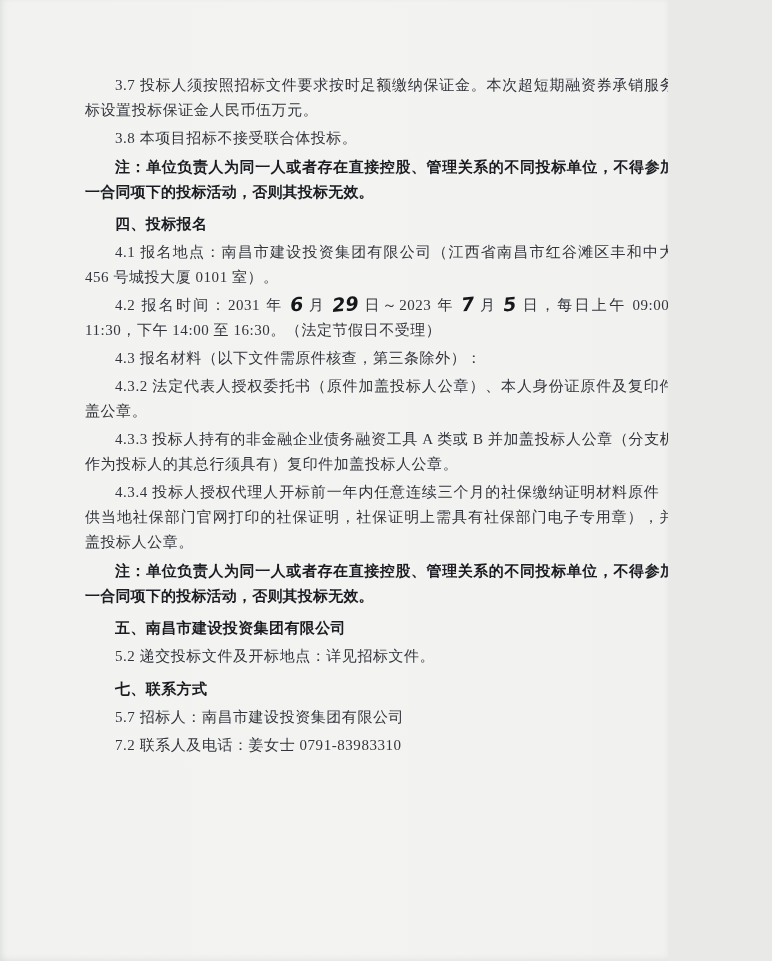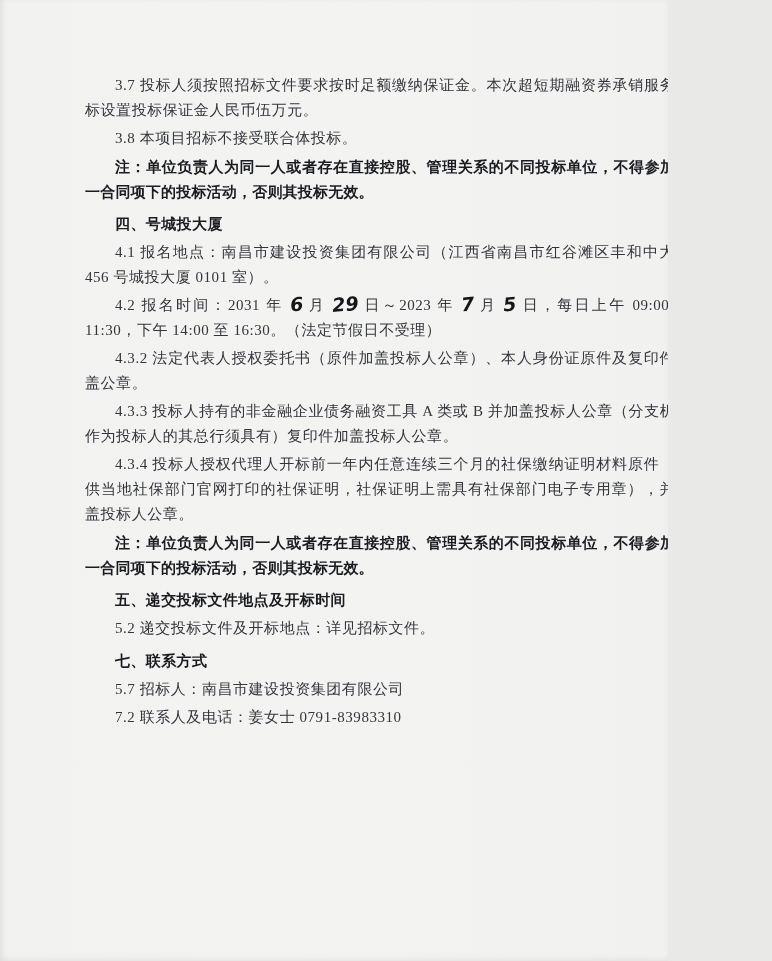--- a/index.html
+++ b/index.html
@@ -66,28 +66,29 @@
 </style>
 </head>
 <body>
 
 <div class="page">
 
   <div class="content">
       <p class="normal">3.7  投标人须按照招标文件要求按时足额缴纳保证金。本次超短期融资券承销服务招标设置投标保证金人民币伍万元。</p>
       <p class="normal">3.8 本项目招标不接受联合体投标。</p>
       <p class="bold">注：单位负责人为同一人或者存在直接控股、管理关系的不同投标单位，不得参加同一合同项下的投标活动，否则其投标无效。</p>
-      <p class="heading">四、号城投大厦</p>
+      <p class="heading">四、投标报名</p>
       <p class="normal">4.1 报名地点：南昌市建设投资集团有限公司（江西省南昌市红谷滩区丰和中大道 456 号城投大厦 0101 室）。</p>
       <p class="normal"><span>4.2 报名时间：2031 年 </span><span class="hw">6</span><span> 月 </span><span class="hw">29</span><span> 日～2023 年 </span><span class="hw">7</span><span> 月 </span><span class="hw">5</span><span> 日，每日上午 09:00 至 11:30，下午 14:00 至 16:30。（法定节假日不受理）</span></p>
+      <p class="normal">4.3  报名材料（以下文件需原件核查，第三条除外）：</p>
       <p class="normal">4.3.2 法定代表人授权委托书（原件加盖投标人公章）、本人身份证原件及复印件加盖公章。</p>
       <p class="normal">4.3.3  投标人持有的非金融企业债务融资工具 A 类或 B 并加盖投标人公章（分支机构作为投标人的其总行须具有）复印件加盖投标人公章。</p>
       <p class="normal">4.3.4  投标人授权代理人开标前一年内任意连续三个月的社保缴纳证明材料原件（提供当地社保部门官网打印的社保证明，社保证明上需具有社保部门电子专用章），并加盖投标人公章。</p>
       <p class="bold">注：单位负责人为同一人或者存在直接控股、管理关系的不同投标单位，不得参加同一合同项下的投标活动，否则其投标无效。</p>
-      <p class="heading">五、递交投标文件地点及开标时间</p>
+      <p class="heading">五、南昌市建设投资集团有限公司</p>
       <p class="normal">5.2 递交投标文件及开标地点：详见招标文件。</p>
       <p class="heading">七、联系方式</p>
       <p class="normal">5.7 招标人：南昌市建设投资集团有限公司</p>
       <p class="normal">7.2 联系人及电话：姜女士 0791-83983310</p>
     </div>
 
   <svg class="seal" viewBox="0 0 174 212" width="174" height="212" aria-hidden="true">
     <defs>
       <path id="seal-number-arc" d="M 95 162 A 57 57 0 0 0 154 105" fill="none"></path>
     </defs>

